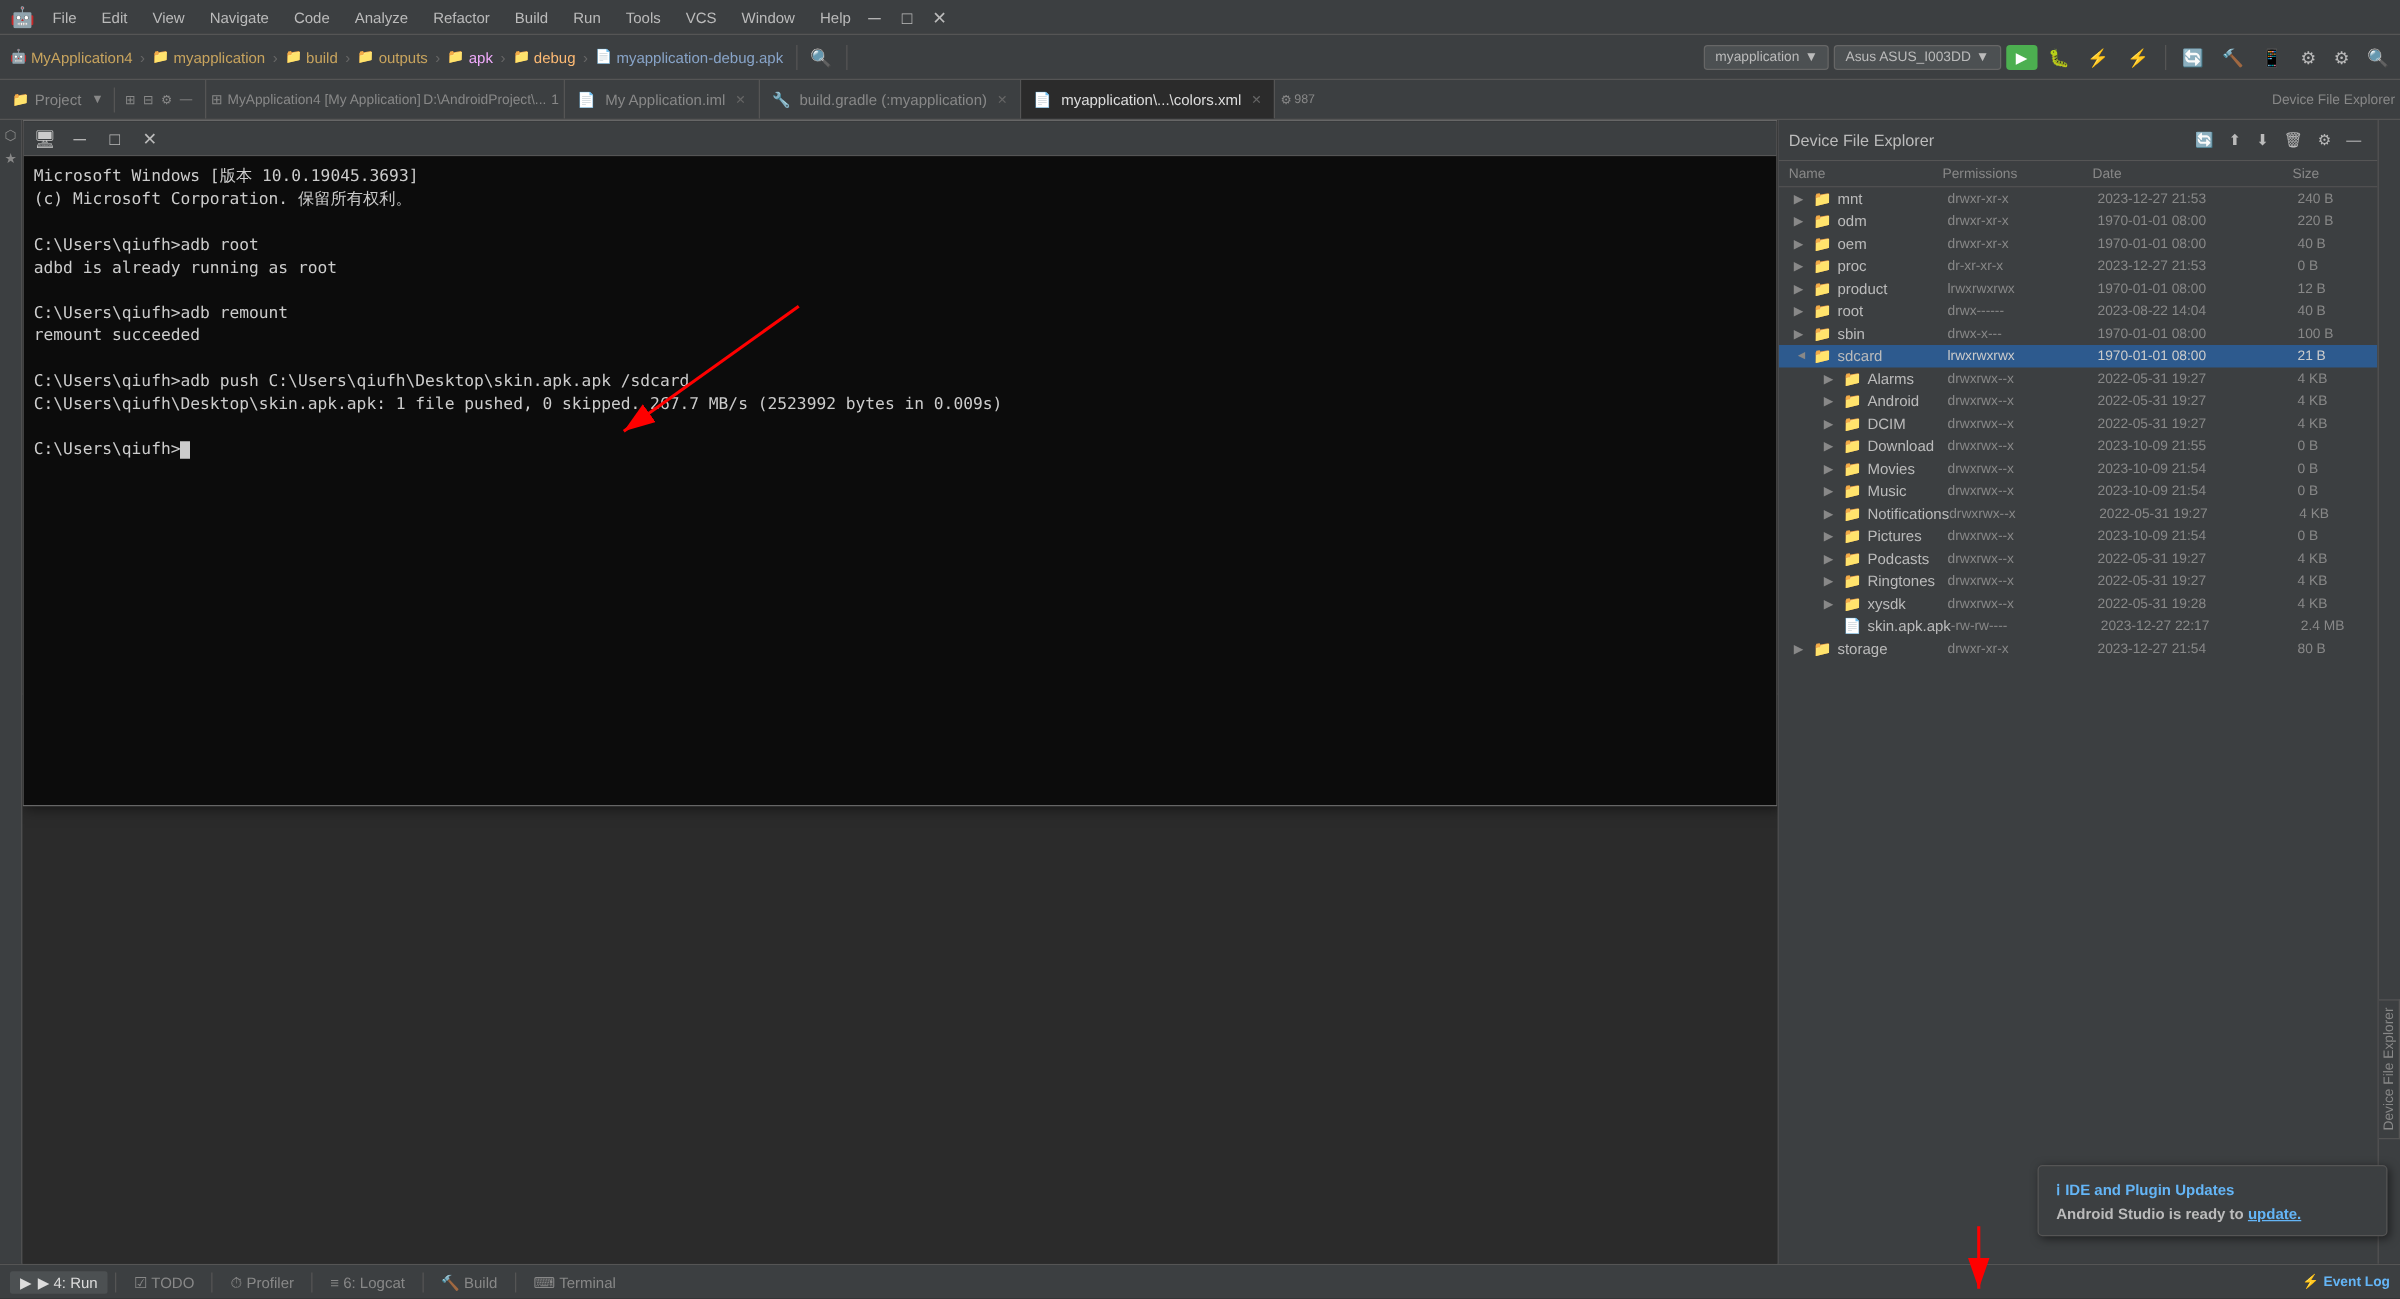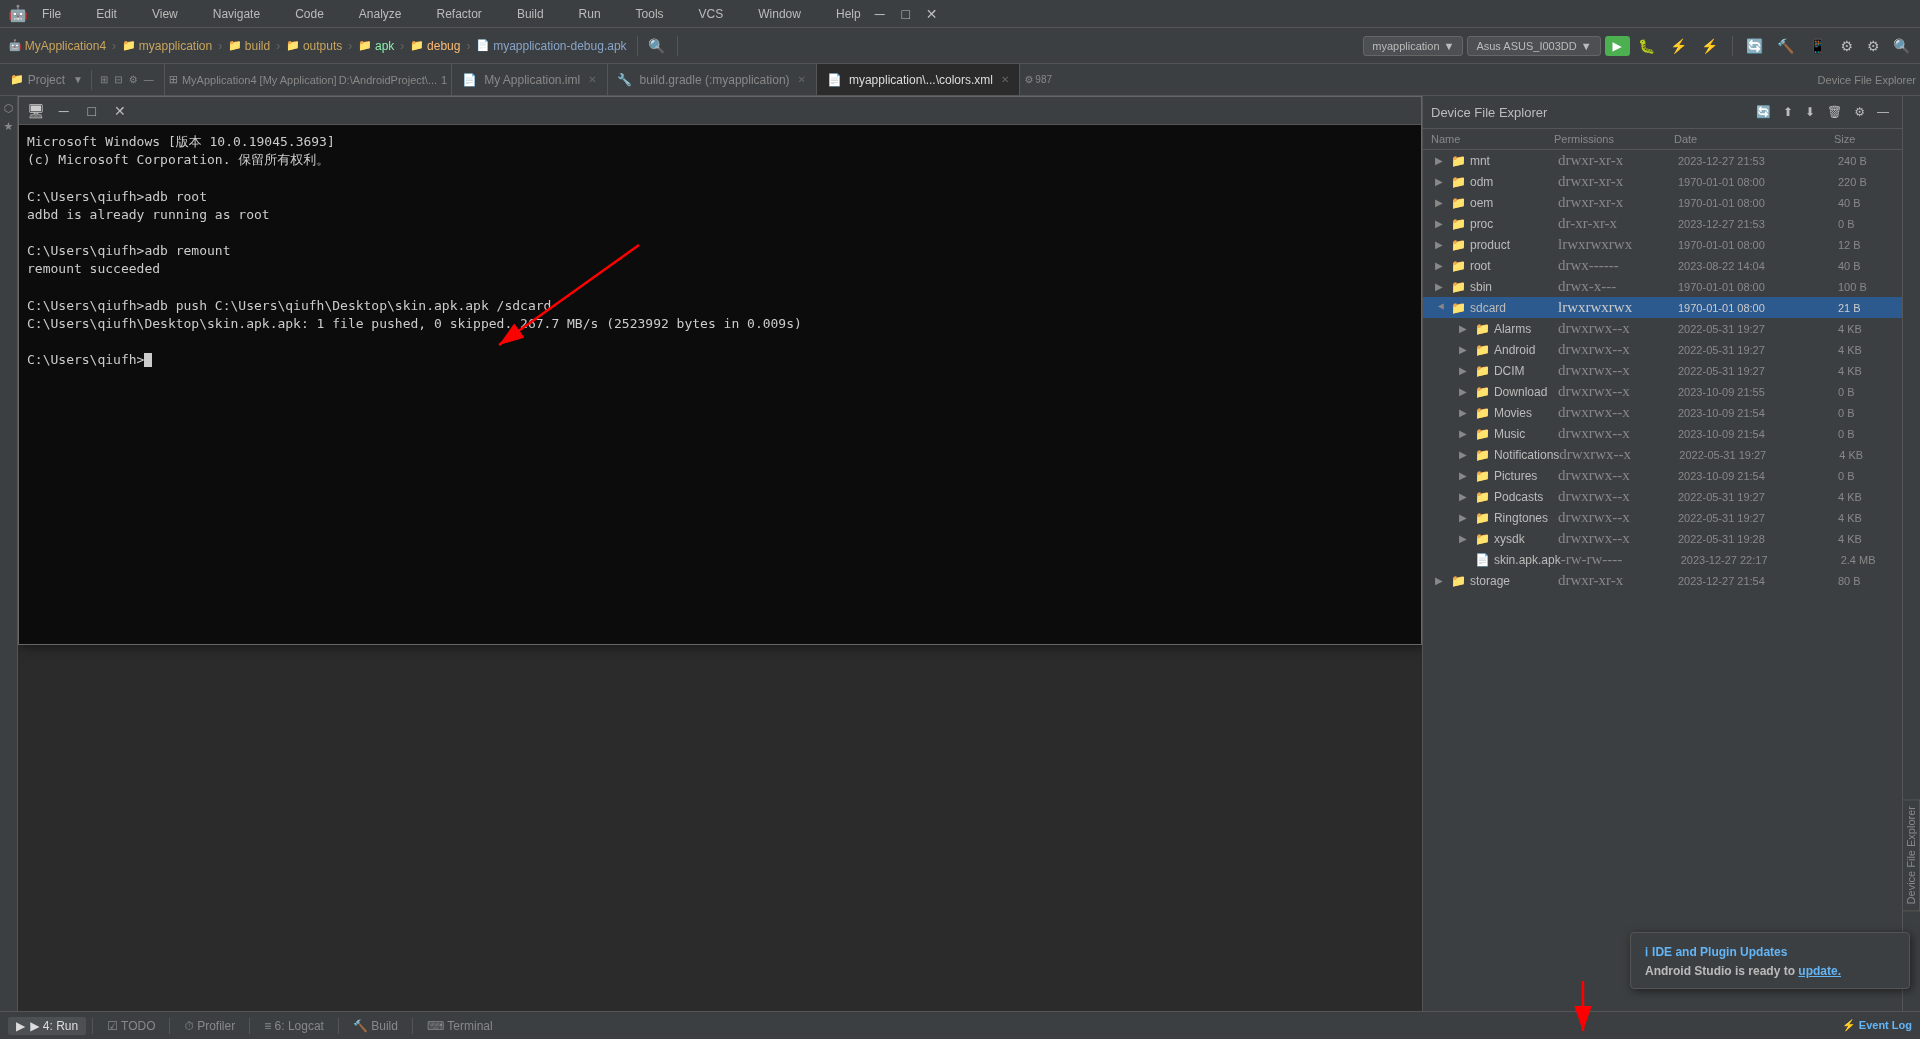--- a/index.html
+++ b/index.html
@@ -1,20 +1,20 @@
 <!DOCTYPE html>
 <html><head>
   <meta charset="utf-8">
   <style>
     * { margin: 0; padding: 0; box-sizing: border-box; }
     body { width: 1920px; height: 1039px; background: #2b2b2b; font-family: 'Segoe UI', Arial, sans-serif; font-size: 12px; color: #ccc; overflow: hidden; position: relative; }
     
     
     #menubar { background: #3c3f41; height: 28px; display: flex; align-items: center; padding: 0 8px; border-bottom: 1px solid #555; }
-    #menubar .menu-items { display: flex; gap: 19px; }
+    #menubar .menu-items { display: flex; gap: 4px; }
     #menubar .menu-item { padding: 2px 8px; color: #bbb; font-size: 12px; cursor: pointer; border-radius: 2px; }
     #menubar .title { flex: 1; text-align: center; font-size: 11px; color: #888; }
     #menubar .window-controls { display: flex; gap: 4px; }
     #menubar .win-btn { width: 22px; height: 22px; display: flex; align-items: center; justify-content: center; color: #bbb; font-size: 14px; cursor: pointer; border-radius: 2px; }
 
     
     #toolbar { background: #3c3f41; height: 36px; display: flex; align-items: center; padding: 0 4px; border-bottom: 1px solid #555; gap: 2px; }
     .toolbar-breadcrumb { display: flex; align-items: center; gap: 2px; font-size: 12px; color: #bbb; }
     .breadcrumb-item { display: flex; align-items: center; gap: 3px; padding: 2px 4px; border-radius: 3px; cursor: pointer; }
     .breadcrumb-sep { color: #666; }
@@ -76,21 +76,21 @@
     #device-bar { padding: 4px 6px; border-bottom: 1px solid #555; display: flex; align-items: center; gap: 4px; }
     #device-select { background: #4c5052; border: 1px solid #666; color: #bbb; padding: 2px 6px; border-radius: 2px; font-size: 11px; flex: 1; }
     
     
     #file-tree { flex: 1; overflow-y: auto; background: #3c3f41; }
     #file-tree-header { display: grid; grid-template-columns: 1fr 120px 160px 60px; padding: 4px 8px; background: #3c3f41; border-bottom: 1px solid #555; font-size: 11px; color: #888; }
     .tree-item { display: grid; grid-template-columns: 1fr 120px 160px 60px; padding: 2px 4px; font-size: 12px; cursor: pointer; align-items: center; }
     .tree-item.selected { background: #2d5a8e; color: #fff; }
     .tree-item.selected .perm, .tree-item.selected .date, .tree-item.selected .size { color: #ccc; }
     .tree-name { display: flex; align-items: center; gap: 4px; color: #bbb; }
-    .perm { font-family: Liberation Serif, serif; font-size: 15px; color: #888; }
+    .perm { font-family: Liberation Sans, sans-serif; font-size: 11px; color: #888; }
     .date { font-size: 11px; color: #888; }
     .size { font-size: 11px; color: #888; }
     .arrow { display: inline-block; width: 12px; font-size: 10px; color: #888; }
     .arrow.open { transform: rotate(90deg); }
 
     
     #notification { position: absolute; bottom: 50px; right: 10px; background: #3c3f41; border: 1px solid #555; border-radius: 4px; padding: 10px 14px; width: 280px; font-size: 12px; z-index: 100; box-shadow: 2px 2px 8px rgba(0,0,0,0.5); }
     #notification .notif-title { color: #64b5f6; font-weight: bold; margin-bottom: 4px; display: flex; align-items: center; gap: 4px; }
     #notification .notif-body { color: #bbb; font-weight: bold; }
     #notification .notif-link { color: #64b5f6; cursor: pointer; text-decoration: underline; }
@@ -154,21 +154,21 @@
       <span style="color:#c8a45e;">build</span>
     </span>
     <span class="breadcrumb-sep">›</span>
     <span class="breadcrumb-item">
       <span style="color:#c8a45e; font-size:11px;">📁</span>
       <span style="color:#c8a45e;">outputs</span>
     </span>
     <span class="breadcrumb-sep">›</span>
     <span class="breadcrumb-item">
       <span style="color:#c8a45e; font-size:11px;">📁</span>
-      <span style="color:#86efac;text-align:right;">apk</span>
+      <span style="color:#f0abfc;text-align:right;">apk</span>
     </span>
     <span class="breadcrumb-sep">›</span>
     <span class="breadcrumb-item">
       <span style="color:#c8a45e; font-size:11px;">📁</span>
       <span style="color:#fdba74;">debug</span>
     </span>
     <span class="breadcrumb-sep">›</span>
     <span class="breadcrumb-item">
       <span style="color:#88a4c8; font-size:11px;">📄</span>
       <span style="color:#88a4c8;">myapplication-debug.apk</span>

